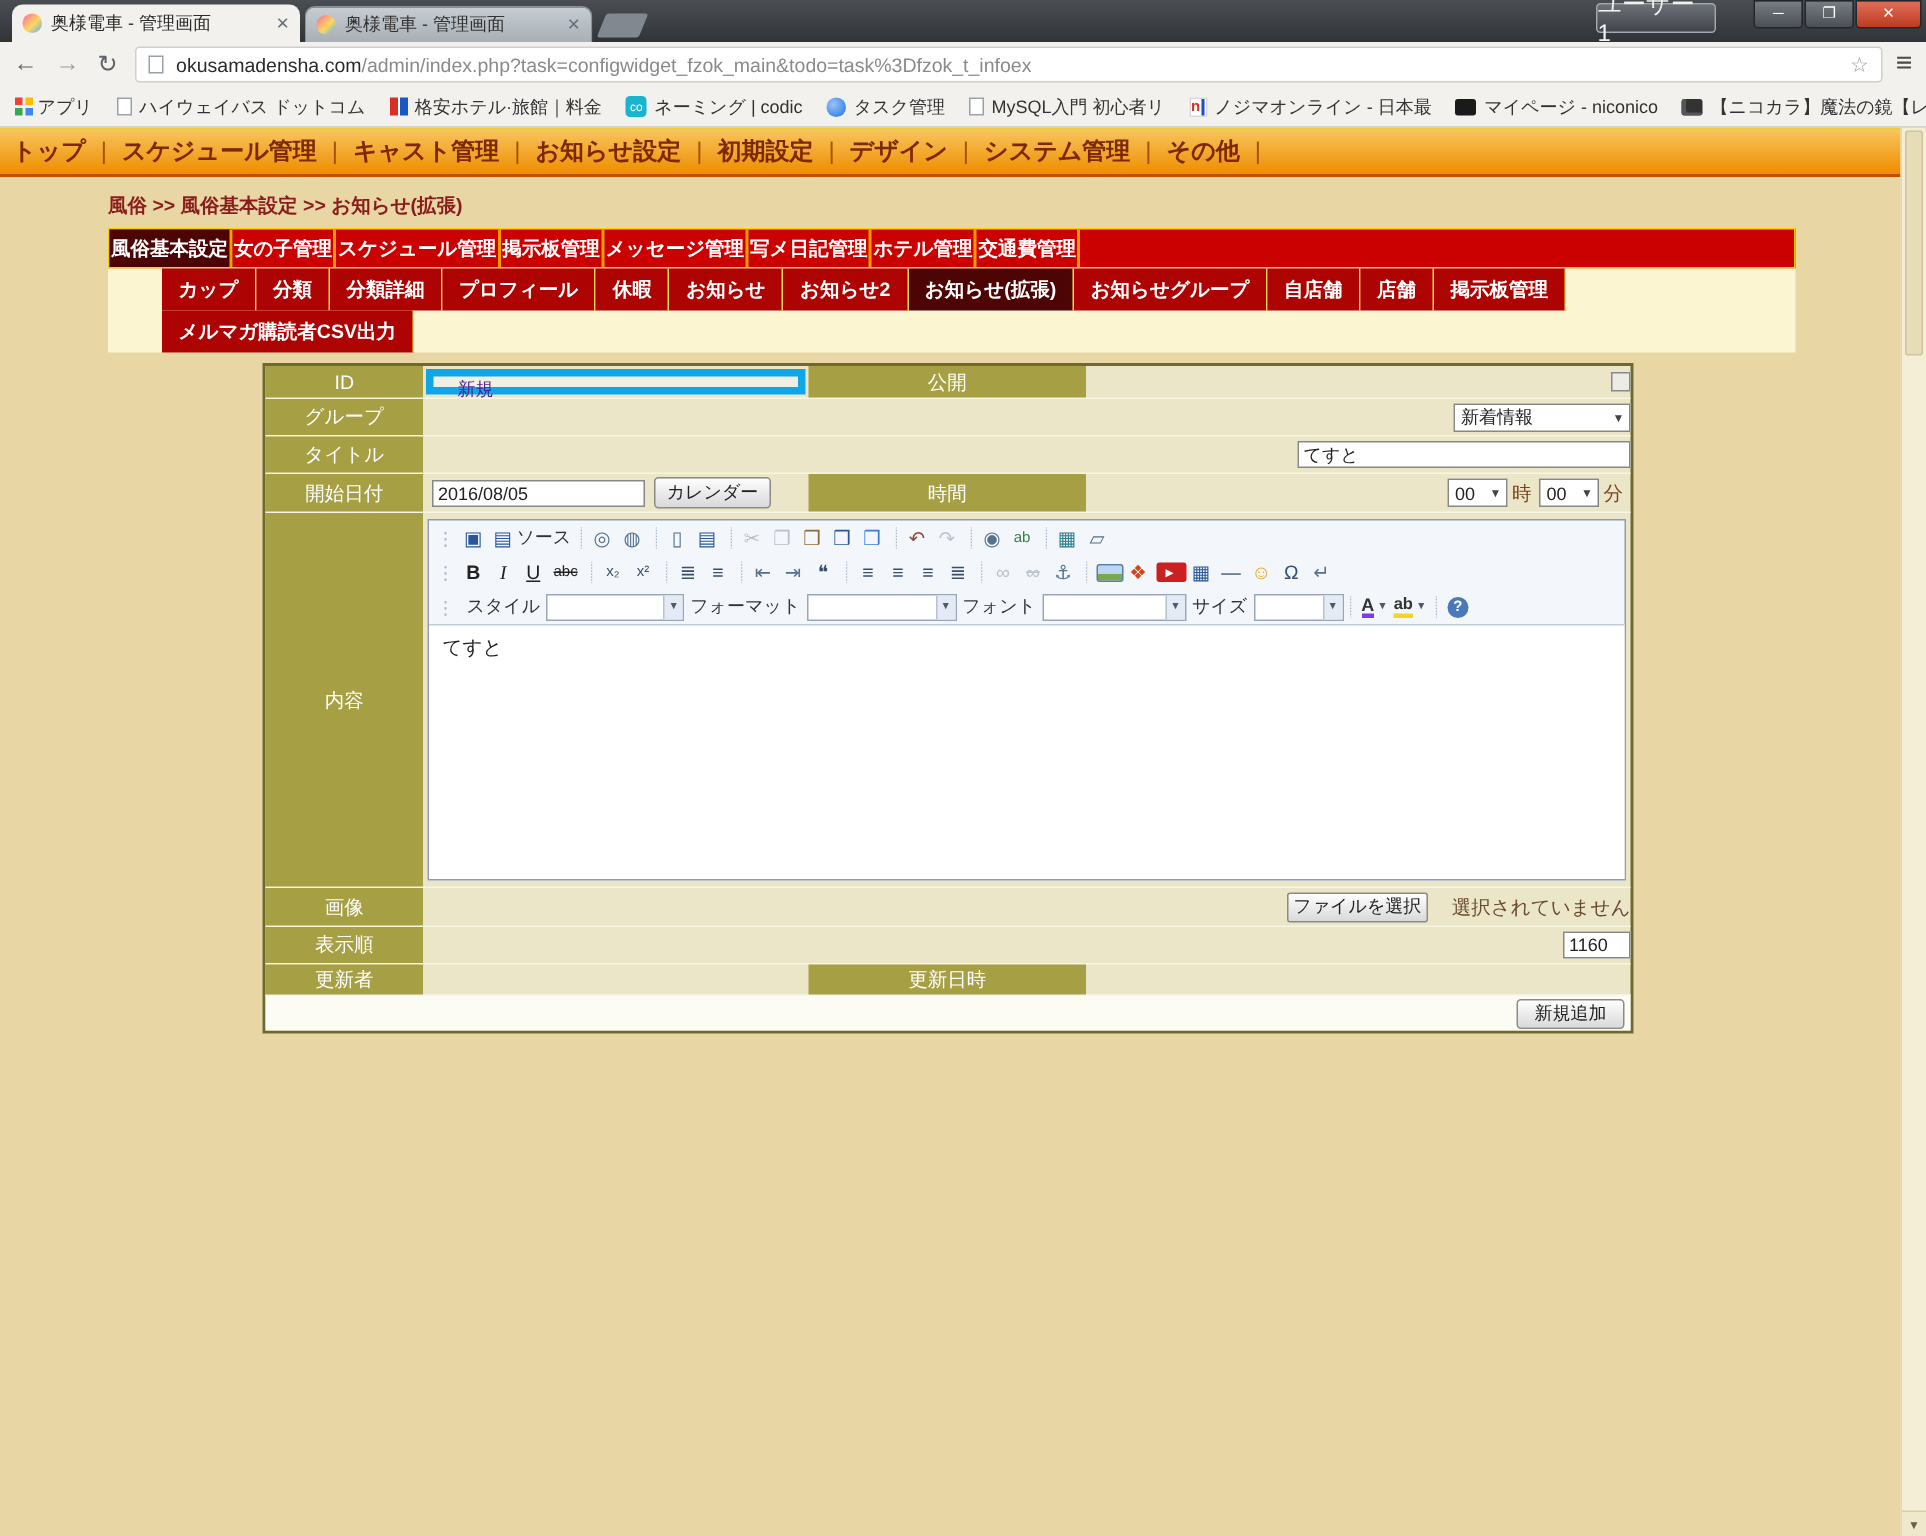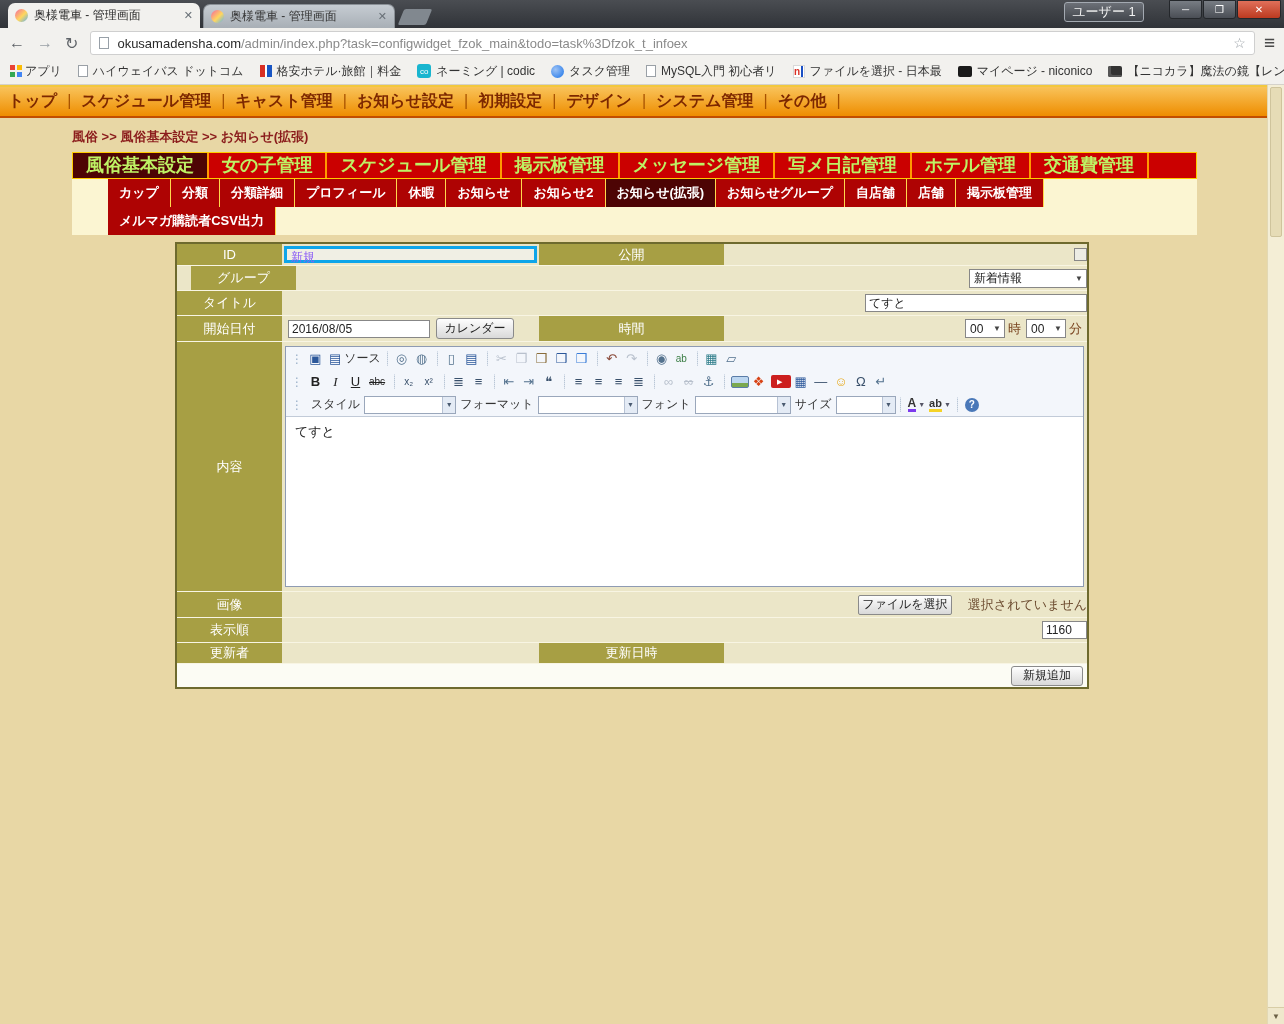--- a/index.html
+++ b/index.html
@@ -9,21 +9,21 @@
   
   .titlebar { height:28px; background:linear-gradient(#4a4d52,#303338); position:relative; flex:none; }
   .tabs { position:absolute; left:8px; bottom:0; display:flex; align-items:flex-end; }
   .tab { width:192px; height:25px; display:flex; align-items:center; padding:0 7px; border-radius:7px 7px 0 0; font-size:12px; }
   .tab.active { background:#f2f1ee; color:#2a2a2a; }
   .tab.inactive { background:linear-gradient(#c6ccd2,#a8afb6); color:#333; margin-left:3px; height:24px; border:1px solid #8a9096; border-bottom:none; }
   .favicon { width:13px; height:13px; border-radius:50%; background:linear-gradient(135deg,#f566a0 0%,#ffd75e 55%,#5ab0f0 100%); margin-right:6px; flex:none; }
   .tabtitle { flex:1; overflow:hidden; white-space:nowrap; text-overflow:ellipsis; }
   .tabclose { color:#697077; font-size:11px; margin-left:6px; }
   .newtab { width:28px; height:16px; background:#81888f; margin:0 0 3px 6px; transform:skewX(-22deg); border-radius:2px; }
-  .userbtn { position:absolute; right:140px; top:2px; width:80px; height:20px; border:1px solid #a3a9b1; border-radius:3px; background:linear-gradient(#6c7077,#41454b); color:#f2f2f2; font-size:13px; display:flex; align-items:center; justify-content:center; }
+  .userbtn { position:absolute; right:140px; top:2px; width:80px; height:20px; border:1px solid #a3a9b1; border-radius:3px; background:linear-gradient(#6c7077,#41454b); color:#f2f2f2; font-size:16px; display:flex; align-items:center; justify-content:center; }
   .winbtns { position:absolute; right:3px; top:0; display:flex; }
   .winbtn { width:33px; height:19px; display:flex; align-items:center; justify-content:center; color:#fff; font-size:10px; background:linear-gradient(#787d84,#4a4e55); border:1px solid #24272b; border-radius:0 0 3px 3px; margin-left:1px; }
   .winbtn.close { width:44px; background:linear-gradient(#e0705a,#bd3a20); }
 
   .navbar { height:30px; background:#f2f1ee; display:flex; align-items:center; padding:0 9px; flex:none; }
   .navico { font-size:16px; color:#5f6368; margin-right:12px; }
   .navico.fwd { color:#9aa0a6; }
   .omnibox { flex:1; height:24px; background:#fff; border:1px solid #cfcfcf; border-radius:3px; display:flex; align-items:center; padding:0 8px; font-size:13px; }
   .docicon { width:10px; height:12px; border:1px solid #98a0a8; background:#fff; margin-right:8px; flex:none; }
   .url-domain { color:#2a2a2a; }
@@ -48,43 +48,43 @@
   
   .page { flex:1; position:relative; background:#e8d7a5; overflow:hidden; }
   .orangenav { height:33px; background:linear-gradient(#f9c35a,#ee8d00); border-top:2px solid #f2c83e; border-bottom:2px solid #c24e00; display:flex; align-items:center; padding-left:8px; }
   .onav { font-size:16px; font-weight:bold; color:#7d2800; white-space:nowrap; }
   .onav::after { content:"|"; color:#a85200; margin:0 10px; font-weight:normal; }
 
   .crumb { margin:10px 0 6px 72px; font-size:13px; font-weight:bold; color:#8b1c1c; }
 
   .menus { width:1125px; margin-left:72px; }
   .mrow1 { display:flex; background:#cb0000; border:1px solid #ffcc00; height:27px; }
-  .mrow1 .mi { padding:0 13px; line-height:25px; color:#bef264; font-size:18px; font-weight:bold; border-right:2px solid #ff9900; white-space:nowrap; }
+  .mrow1 .mi { padding:0 1px; line-height:25px; color:#ffffff; font-size:13px; font-weight:bold; border-right:2px solid #ff9900; white-space:nowrap; }
   .mrow1 .mi.active { background:#4d0404; }
   .creamwrap { background:#fbf5d2;padding-left:36px; }
   .mrow2 { display:flex; height:28px; }
   .mrow2 .mi, .mrow3 .mi { background:#ae0303; padding:0 11px; line-height:28px; color:#fff; font-size:13px; font-weight:bold; border-right:1px solid #ffd84d; white-space:nowrap; }
   .mrow2 .mi.active { background:#4d0404; }
   .mrow3 { display:flex; height:28px; }
 
   
   .detailwrap { width:914px; margin:7px 0 0 175px; }
   .dtitlebar { display:flex; align-items:center; justify-content:space-between; height:24px; margin-bottom:4px; }
   .dtitle { font-size:14px; font-weight:bold; color:#8b1c1c; }
   .btn { background:linear-gradient(#fefefe,#d9d9d9); border:1px solid #8a8a8a; border-radius:3px; font-size:12px; color:#222; display:inline-flex; align-items:center; justify-content:center; }
   .backbtn { width:44px; height:21px; }
 
   .ftable { border:2px solid #6e6a2e; background:#ebe6c8; }
   .frow { display:flex; align-items:center; border-top:1px solid #f8f5e3; }
   .frow:first-child { border-top:none; }
   .lbl { background:#a79f44; color:#fff; font-size:13px; display:flex; align-items:center; justify-content:center; align-self:stretch; flex:none; }
   .c1 { width:105px; } .c2 { width:257px; display:flex; align-items:center; } .c3 { width:185px; } .c4 { flex:1; display:flex; align-items:center;justify-content:flex-end; }
-  .r-id { height:21px; } .r-grp { height:25px;padding-left:14px; } .r-ttl { height:25px; } .r-date { height:26px; }
+  .r-id { height:21px; } .r-grp { height:25px; } .r-ttl { height:25px; } .r-date { height:26px; }
   .r-img { height:26px; } .r-ord { height:25px; } .r-upd { height:21px; }
-  .rofield { flex:1; margin:1px 2px; border:3px solid #0ea5e9; background:#f0efe4; height:17px; line-height:16px; padding-left:4px; font-size:12px; color:#8b5cf6; }
+  .rofield { flex:1; margin:1px 2px; border:5px solid #0ea5e9; background:#f0efe4; height:17px; line-height:16px; padding-left:16px; font-size:12px; color:#4c1d95; }
   .checkbox { width:13px; height:13px; background:#ececе4; background:#ecece4; border:1px solid #888; margin-left:4px; }
   .fsel { height:19px; border:1px solid #878787; background:#fff; display:flex; align-items:center; font-size:12px; color:#222; padding-left:4px; margin-left:6px; }
   .fsel .caret { margin-left:auto; font-size:8px; color:#444; padding:0 3px; }
   .tin { height:18px; border:1px solid #878787; background:#fff; font-size:12px; color:#222; padding-left:3px; display:flex; align-items:center; margin-left:6px; }
   .calbtn { width:78px; height:21px; margin-left:6px; }
   .timeunit { font-size:13px; color:#7a4520; margin:0 5px 0 3px; }
 
   .r-content { align-items:stretch; }
   .valwide { flex:1; padding:4px 3px; }
   .editor { border:1px solid #8e9bb3; background:#f3f6fb; }
@@ -189,21 +189,21 @@
         <span>タスク管理</span>
       </div>
 
       <div class="bm">
         <span class="bmi bm-page"></span>
         <span>MySQL入門 初心者リ</span>
       </div>
 
       <div class="bm">
         <span class="bmi bm-nojima"></span>
-        <span>ファイルを選択 - 日本最</span>
+        <span>ノジマオンライン - 日本最</span>
       </div>
 
       <div class="bm">
         <span class="bmi bm-nico"></span>
         <span>マイページ - niconico</span>
       </div>
 
       <div class="bm">
         <span class="bmi bm-nicokara"></span>
         <span>【ニコカラ】魔法の鏡【レン</span>

